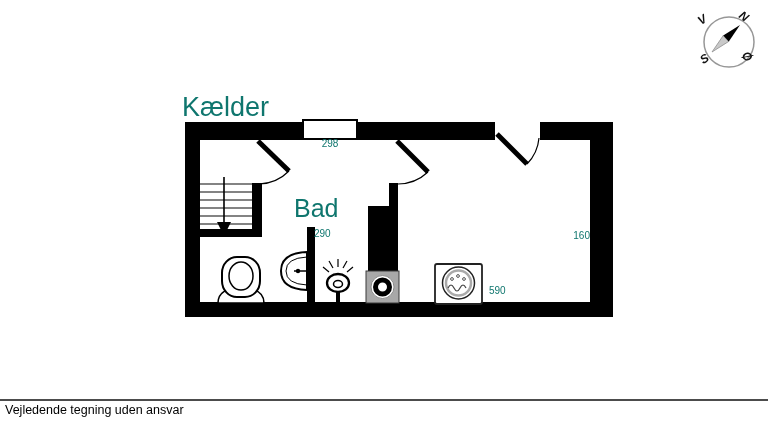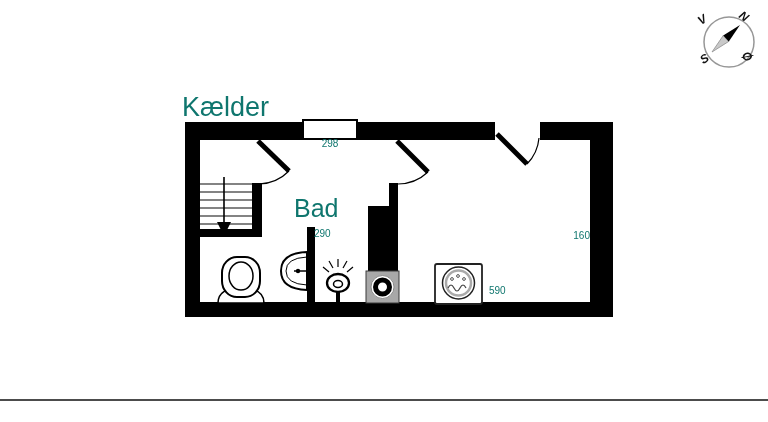--- a/index.html
+++ b/index.html
@@ -132,13 +132,14 @@
 
   <div id="bad-label" class="lbl room-label">Bad</div>
   <div id="m240" class="lbl measure">290</div>
 
   <div id="m303" class="lbl measure">160</div>
   <div id="m407" class="lbl measure">590</div>
 
   <div id="m298" class="lbl measure">298</div>
 
   <div id="footer-rule"></div>
+  <div id="footer-text" class="lbl">Vejledende tegning uden ansvar</div>
 </div>
 
 </body></html>

